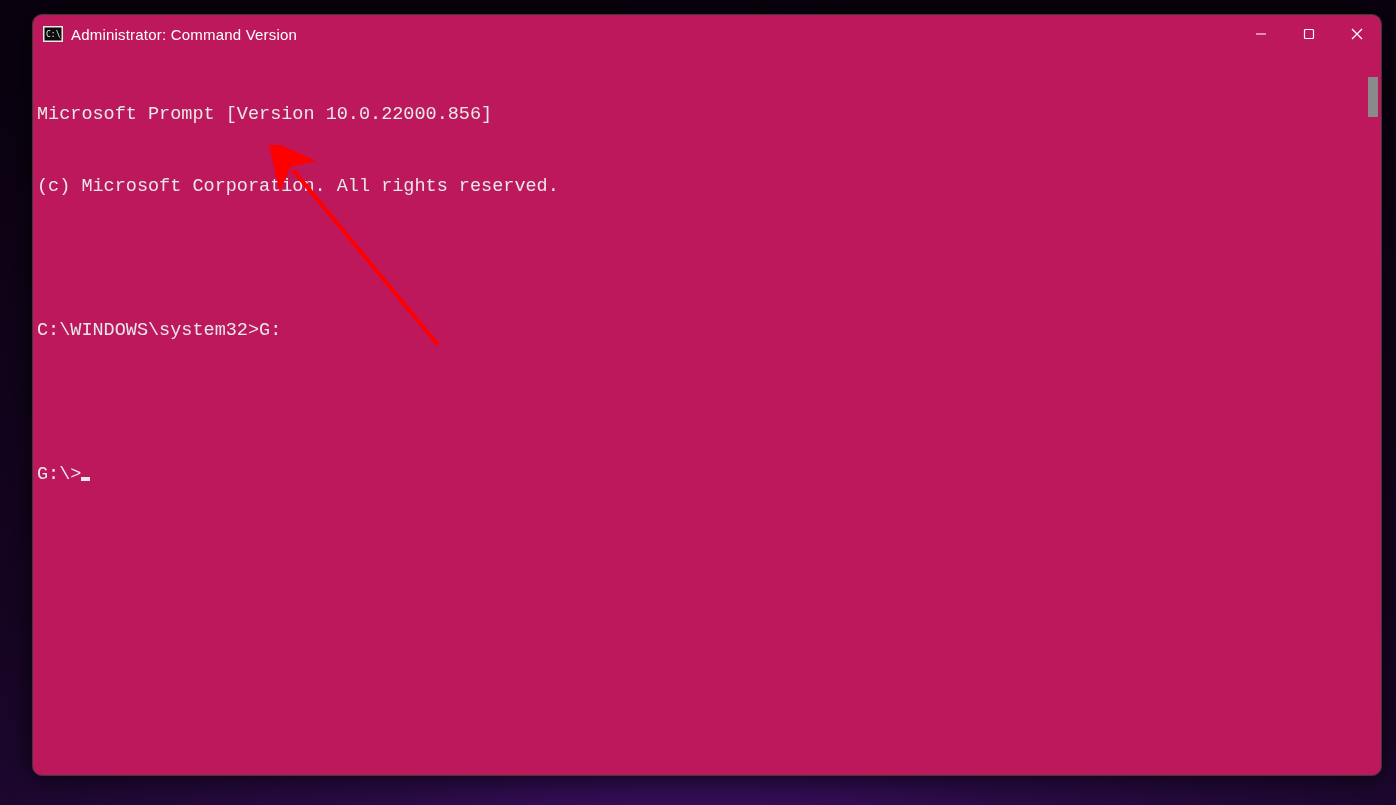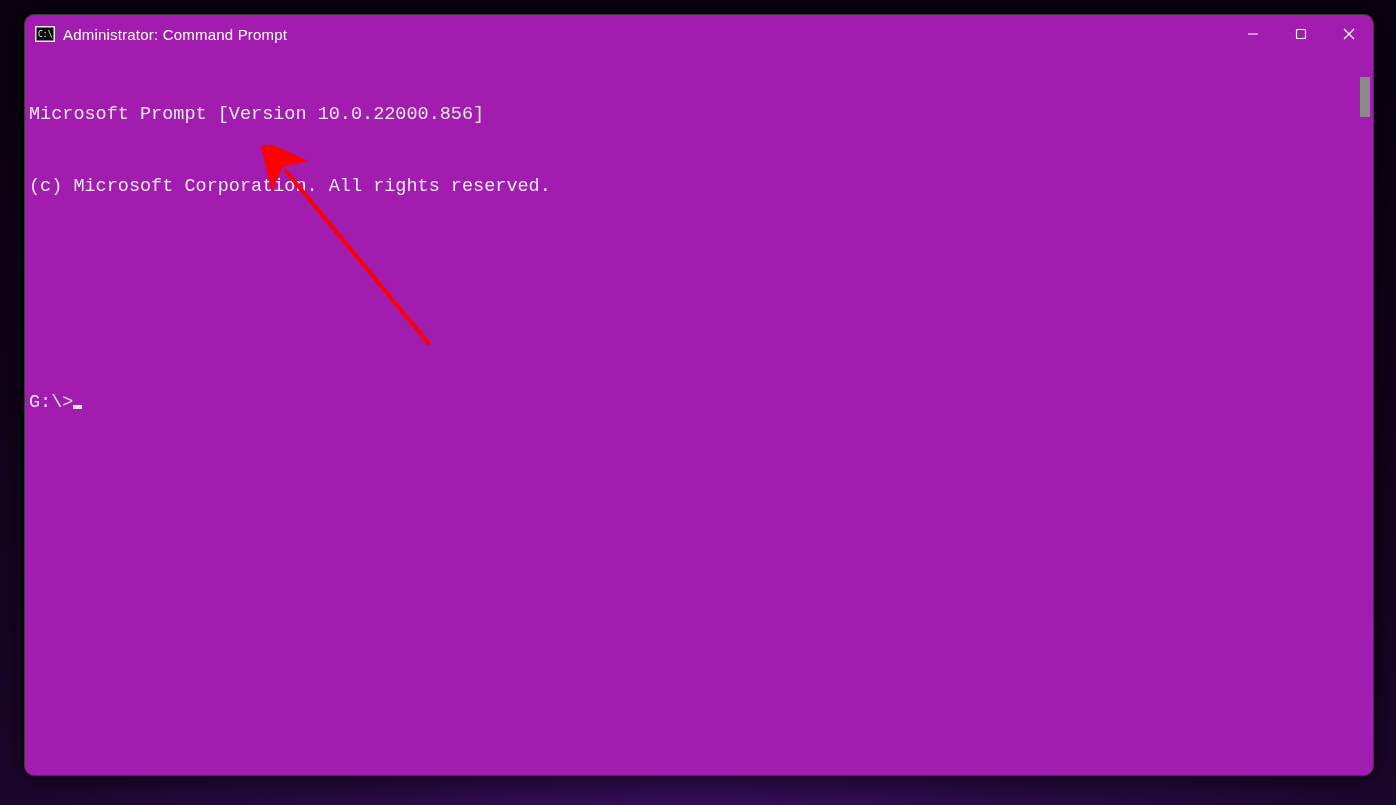--- a/index.html
+++ b/index.html
@@ -11,25 +11,25 @@
     font-family: "Segoe UI", Arial, sans-serif;
     background: radial-gradient(ellipse 120% 120% at 50% 120%,
                 #4b1280 0%,
                 #2a0b45 25%,
                 #160523 55%,
                 #0b0210 100%);
   }
 
   .window {
     position: absolute;
-    left: 24px;
+    left: 32px;
     top: 14px;
     width: 1348px;
     height: 760px;
-    background: #a21caf;
+    background: #be185d;
     border: 1px solid #3a3a3a;
     border-radius: 10px;
     box-shadow: 0 0 30px rgba(0,0,0,0.8);
     overflow: hidden;
   }
 
   .titlebar {
     height: 38px;
     display: flex;
     align-items: center;
@@ -112,21 +112,21 @@
 <div class="window">
 
   <div class="titlebar">
     <span class="icon-box">
       <svg width="20" height="16" viewBox="0 0 20 16">
         <rect x="0.5" y="0.5" width="19" height="15" fill="#e8e8e8" stroke="#e8e8e8" stroke-width="1"></rect>
         <rect x="1.5" y="1.5" width="17" height="13" fill="#0c0c0c"></rect>
         <text x="3" y="11" font-family="Consolas, monospace" font-size="8" fill="#e8e8e8">C:\_</text>
       </svg>
     </span>
-    <span class="title-text">Administrator: Command Prompt</span>
+    <span class="title-text">Administrator: Command Version</span>
 
     <div class="win-controls">
       <div class="btn">
         <svg width="12" height="12" viewBox="0 0 12 12">
           <line x1="1" y1="6" x2="11" y2="6" stroke="#ffffff" stroke-width="1.2"></line>
         </svg>
       </div>
       <div class="btn">
         <svg width="12" height="12" viewBox="0 0 12 12">
           <rect x="1.5" y="1.5" width="9" height="9" fill="none" stroke="#ffffff" stroke-width="1.2" rx="1"></rect>
@@ -138,20 +138,21 @@
           <line x1="11" y1="1" x2="1" y2="11" stroke="#ffffff" stroke-width="1.2"></line>
         </svg>
       </div>
     </div>
   </div>
 
   <div class="terminal">
     <div class="line">Microsoft Prompt [Version 10.0.22000.856]</div>
     <div class="line">(c) Microsoft Corporation. All rights reserved.</div>
     <div class="line"></div>
+    <div class="line">C:\WINDOWS\system32&gt;G:</div>
     <div class="line"></div>
     <div class="line"><span>G:\&gt;</span><span class="cursor"></span></div>
   </div>
 
   <div class="scrollbar"></div>
 
   <svg class="annotation-arrow" style="left:230px; top:130px; width:200px; height:220px;">
     <defs>
       <marker id="ah" markerWidth="12" markerHeight="12" refX="2" refY="6" orient="auto">
         <polygon points="0,0 12,6 0,12 3,6" fill="#ff0000"></polygon>

